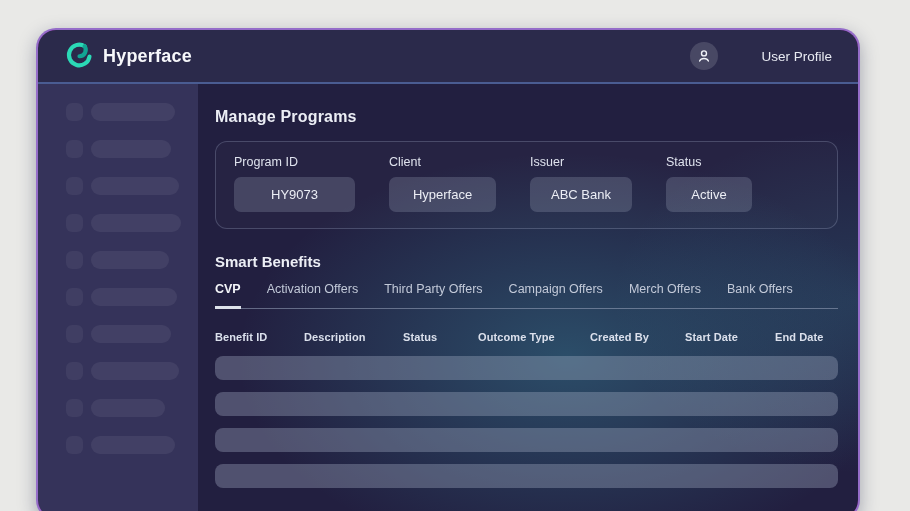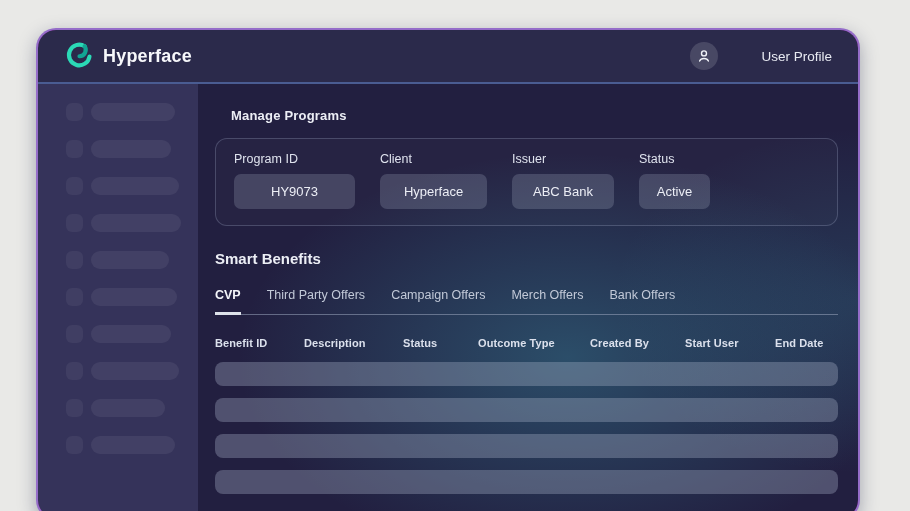--- a/index.html
+++ b/index.html
@@ -45,42 +45,42 @@
   .skel-dot { width:17px; height:18px; border-radius:6px; background:rgba(255,255,255,0.055); }
   .skel-pill { height:18px; border-radius:9px; background:rgba(255,255,255,0.065); }
   .main {
     flex:1; min-width:0;
     padding:24px 20px 0 17px;
     background:
       radial-gradient(ellipse 500px 310px at 56% 63%, rgba(62,172,188,0.33), transparent 66%),
       radial-gradient(ellipse 340px 240px at 100% 50%, rgba(62,172,188,0.18), transparent 72%),
       #221f40;
   }
-  .page-title { color:#eceef5; font-size:13px; font-weight:bold; letter-spacing:0.2px;margin-left:16px; }
+  .page-title { color:#eceef5; font-size:16px; font-weight:bold; letter-spacing:0.2px; }
   
   .program-card {
     margin-top:15px;
     border:1px solid rgba(165,175,205,0.28);
     border-radius:12px;
     background:rgba(255,255,255,0.02);
     padding:13px 18px 16px 18px;
-    display:flex; gap:25px;
+    display:flex; gap:34px;
   }
   .field {}
   .field-label { color:#dfe3ee; font-size:12.5px; margin-bottom:8px; }
   .field-input {
     height:35px; border-radius:7px;
     background:rgba(190,196,218,0.21);
     color:#eceef5; font-size:13px;
     display:flex; align-items:center; justify-content:center;
   }
   
   .section-title { margin-top:24px; color:#eceef5; font-size:15px; font-weight:bold; }
   .tabs {
-    margin-top:21px;
+    margin-top:12px;
     display:flex; gap:26px;
     border-bottom:1px solid rgba(155,165,190,0.55);
   }
   .tab {
     padding-bottom:10px;
     color:#c2c9d8; font-size:12.5px;
     border-bottom:3px solid transparent;
     margin-bottom:-1px;
     cursor:default;
   }
@@ -180,41 +180,42 @@
         <div class="field">
           <div class="field-label">Client</div>
           <div class="field-input" style="width:107px">Hyperface</div>
         </div>
         <div class="field">
           <div class="field-label">Issuer</div>
           <div class="field-input" style="width:102px">ABC Bank</div>
         </div>
         <div class="field">
           <div class="field-label">Status</div>
-          <div class="field-input" style="width:71px">Active</div>
+          <div class="field-input" style="width:86px">Active</div>
         </div>
       </div>
 
       <div class="section-title">Smart Benefits</div>
 
       <div class="tabs">
         <div class="tab active">CVP</div>
+        <div class="tab">Activation Offers</div>
         <div class="tab">Third Party Offers</div>
         <div class="tab">Campaign Offers</div>
         <div class="tab">Merch Offers</div>
         <div class="tab">Bank Offers</div>
       </div>
 
       <div class="table-head">
         <span>Benefit ID</span>
         <span>Description</span>
         <span>Status</span>
         <span>Outcome Type</span>
         <span>Created By</span>
-        <span>Start User</span>
+        <span>Start Date</span>
         <span>End Date</span>
       </div>
 
       <div class="table-rows">
         <div class="skel-row"></div>
         <div class="skel-row"></div>
         <div class="skel-row"></div>
         <div class="skel-row"></div>
       </div>
     </div>

